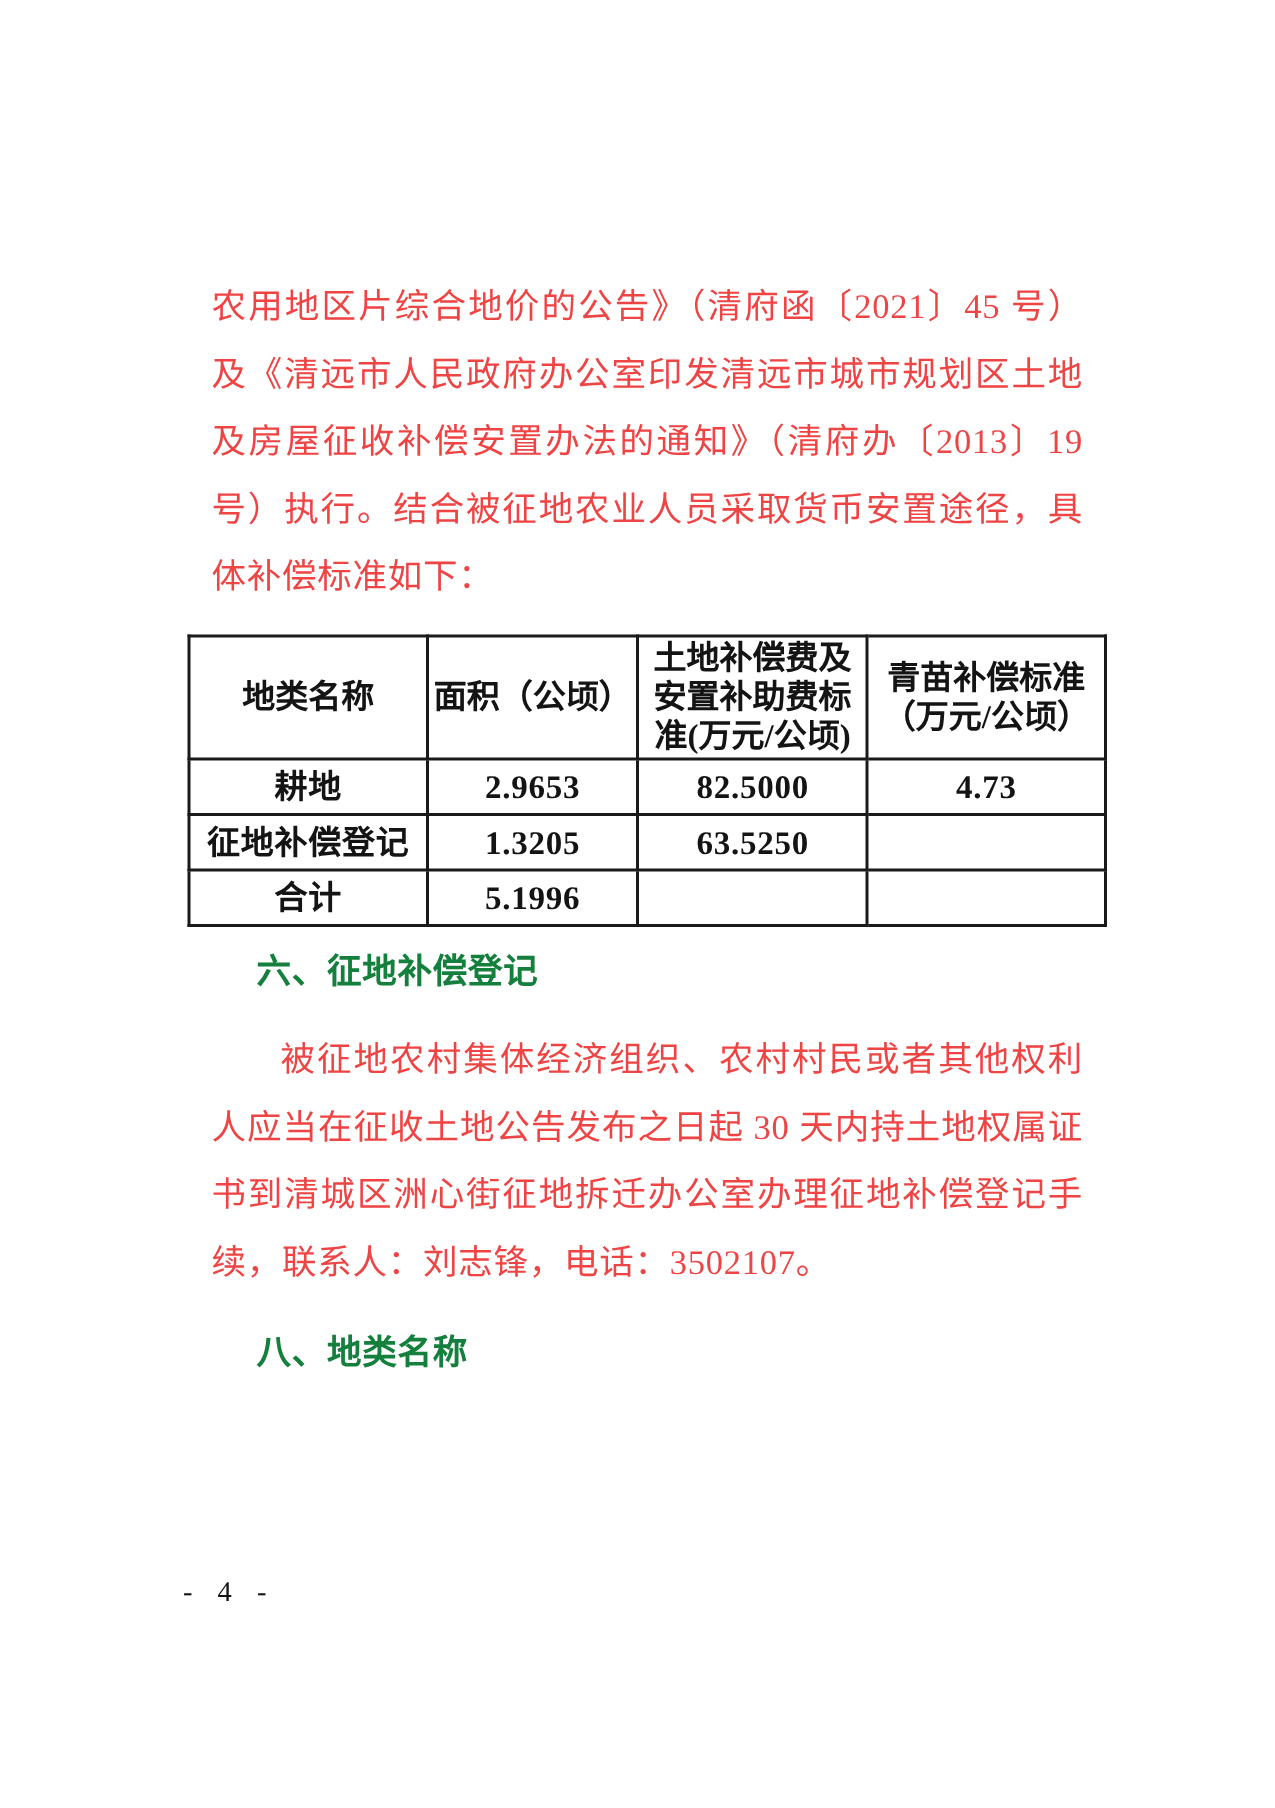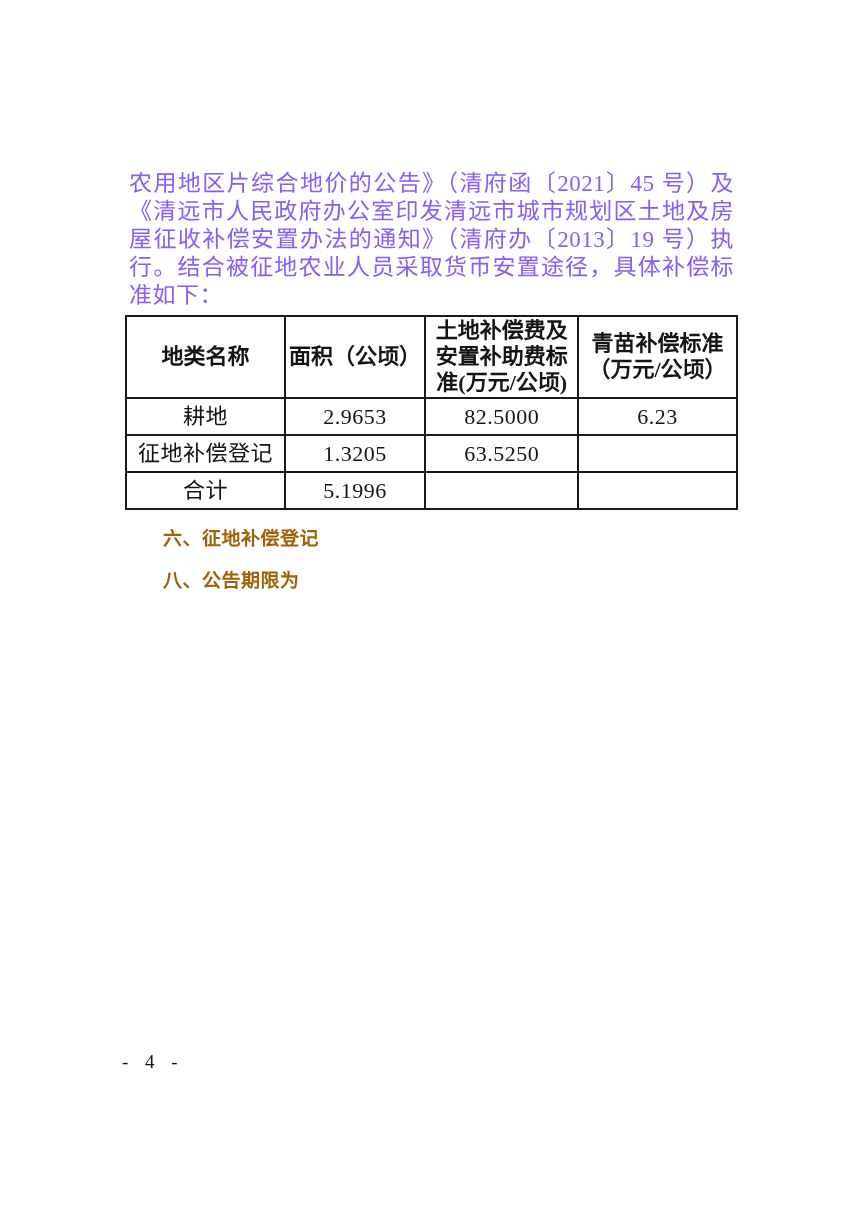--- a/index.html
+++ b/index.html
@@ -22,55 +22,56 @@
     height: 1205px;
     background: #ffffff;
   }
   .doc-body {
     position: absolute;
     left: 125px;
     top: 166px;
     width: 613px;
   }
   .body-par {
-    margin: 4px;
+    margin: 16px;
     font-size: 23px;
-    line-height: 28px;
+    line-height: 45px;
     text-align: justify;
     letter-spacing: 0.5px;
-    color: #8b5cf6;
+    color: #ef4444;
   }
   .body-par.indented {
     text-indent: 2em;
   }
   .section-heading {
     margin: 0;
-    font-size: 19px;
+    font-size: 23px;
     line-height: 42px;
     font-weight: 700;
     text-indent: 2em;
     letter-spacing: 0.5px;
     font-family: "Liberation Sans", sans-serif;
-    color: #a16207;
+    color: #15803d;
   }
   table.comp-table {
     width: 100%;
     border-collapse: collapse;
     table-layout: fixed;
     margin: 5px 0 8px 0;
     background: #ffffff;
   }
   table.comp-table th,
   table.comp-table td {
     border: 2px solid #1a1a1a;
     text-align: center;
     vertical-align: middle;
     padding: 0 2px;
     color: #141414;
     font-family: "Liberation Serif", serif;
+    font-weight: bold;
   }
   table.comp-table th {
     font-size: 22px;
     line-height: 26px;
     font-weight: 600;
     height: 80px;
   }
   table.comp-table td {
     font-size: 22px;
     line-height: 24px;
@@ -108,38 +109,39 @@
           <th>面积（公顷）</th>
           <th>土地补偿费及安置补助费标准(万元/公顷)</th>
           <th>青苗补偿标准（万元/公顷）</th>
         </tr>
       </thead>
       <tbody>
         <tr>
           <td>耕地</td>
           <td>2.9653</td>
           <td>82.5000</td>
-          <td>6.23</td>
+          <td>4.73</td>
         </tr>
         <tr>
           <td>征地补偿登记</td>
           <td>1.3205</td>
           <td>63.5250</td>
           <td></td>
         </tr>
         <tr>
           <td>合计</td>
           <td>5.1996</td>
           <td></td>
           <td></td>
         </tr>
       </tbody>
     </table>
 
     <h3 class="section-heading">六、征地补偿登记</h3>
+    <p class="body-par indented">被征地农村集体经济组织、农村村民或者其他权利人应当在征收土地公告发布之日起 30 天内持土地权属证书到清城区洲心街征地拆迁办公室办理征地补偿登记手续，联系人：刘志锋，电话：3502107。</p>
 
 
-    <h3 class="section-heading">八、公告期限为</h3>
+    <h3 class="section-heading">八、地类名称</h3>
 
   </div>
 
   <div class="page-footer">- 4 -</div>
 </div>
 
 </body></html>

